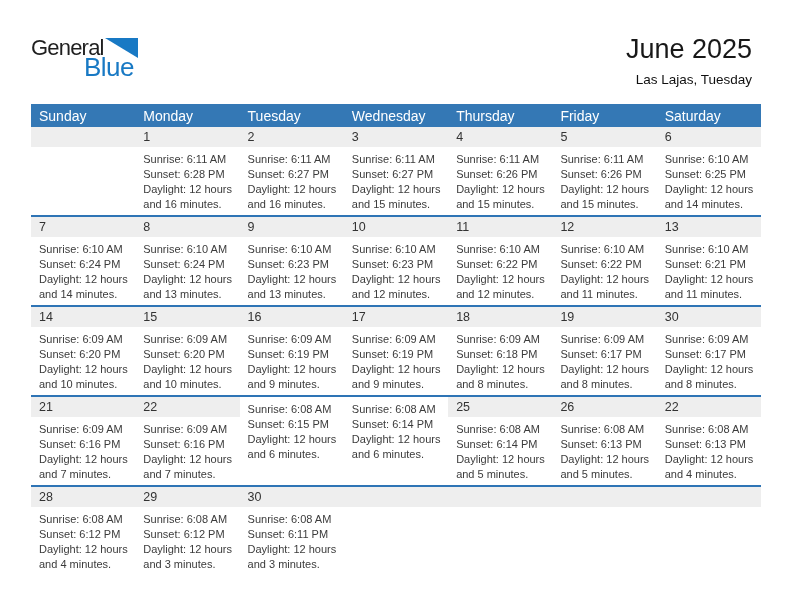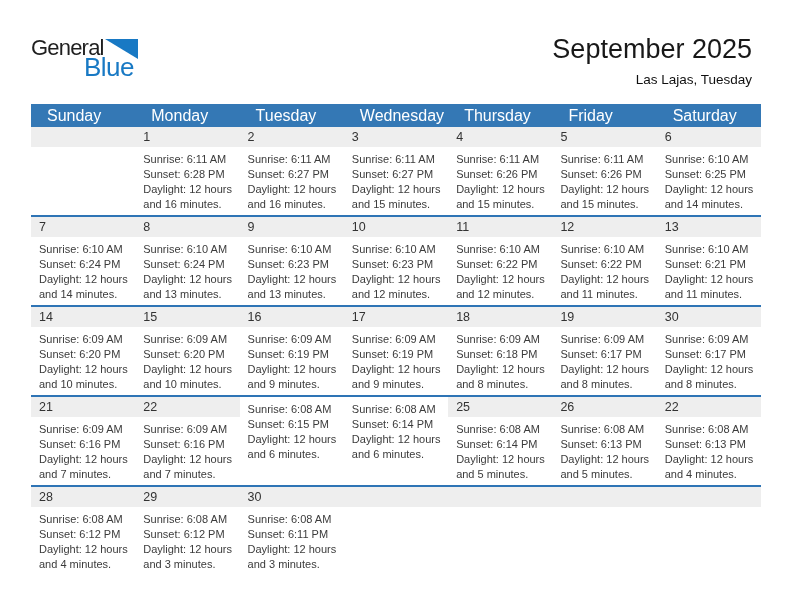--- a/index.html
+++ b/index.html
@@ -6,42 +6,42 @@
   body{
     width:792px;height:612px;background:#ffffff;
     font-family:"Liberation Sans","DejaVu Sans",sans-serif;
     -webkit-font-smoothing:antialiased;
   }
   .page{position:relative;width:792px;height:612px;overflow:hidden;background:#fff;}
 
   
   .topbar{position:relative;height:104px;}
   .logo{position:absolute;left:31px;top:37px;width:108px;}
-  .logo-row{display:flex;align-items:flex-end;}
+  .logo-row{display:flex;align-items:flex-start;}
   .logo-general{font-size:22px;color:#1f1f1f;letter-spacing:-0.8px;line-height:1;}
   .logo-triangle{
     width:0;height:0;
     border-left:33px solid transparent;
     border-top:20px solid var(--logo-blue,#1879c4);
     margin-left:1px;margin-top:1px;
   }
   .logo-blue{
     font-size:26px;color:var(--logo-blue,#1879c4);line-height:1;
     text-align:right;margin-top:-5px;padding-right:5px;letter-spacing:-0.5px;
   }
   .titles{position:absolute;right:40px;top:34px;text-align:right;}
   .title{font-size:27px;color:#181818;line-height:1.15;}
   .subtitle{font-size:13.5px;color:#101010;margin-top:7px;}
 
   
   .calendar{position:absolute;left:31px;top:104px;width:730px;}
   .weekday-row{display:flex;background:var(--header-blue,#3478b5);height:23px;}
   .wd-cell{
-    flex:1;color:#ffffff;font-size:16px;display:flex;align-items:center;
-    padding-left:16px;box-sizing:border-box;overflow:hidden;white-space:nowrap;
+    flex:1;color:#ffffff;font-size:14px;display:flex;align-items:center;
+    padding-left:8px;box-sizing:border-box;overflow:hidden;white-space:nowrap;
   }
   .week-row{
     display:flex;height:90px;box-sizing:border-box;
     border-top:2px solid var(--separator-blue,#2e74b5);
   }
   .week-row:first-child{border-top:none;height:88px;}
   .day-cell{flex:1;display:flex;flex-direction:column;min-width:0;}
   .day-num{
     height:20px;flex:0 0 20px;background:var(--strip-gray,#eeeeee);
     font-size:12.5px;color:#333333;padding:2px 0 0 8px;
@@ -58,21 +58,21 @@
 <div class="page">
   <div class="topbar">
     <div class="logo">
       <div class="logo-row">
         <span class="logo-general">General</span>
         <span class="logo-triangle"></span>
       </div>
       <div class="logo-blue">Blue</div>
     </div>
     <div class="titles">
-      <div class="title">September 2025</div>
+      <div class="title">June 2025</div>
       <div class="subtitle">Las Lajas, Tuesday</div>
     </div>
   </div>
 
   <div class="calendar">
     <div class="weekday-row" id="weekday-row">
         <div class="wd-cell">Sunday</div>
         <div class="wd-cell">Monday</div>
         <div class="wd-cell">Tuesday</div>
         <div class="wd-cell">Wednesday</div>

